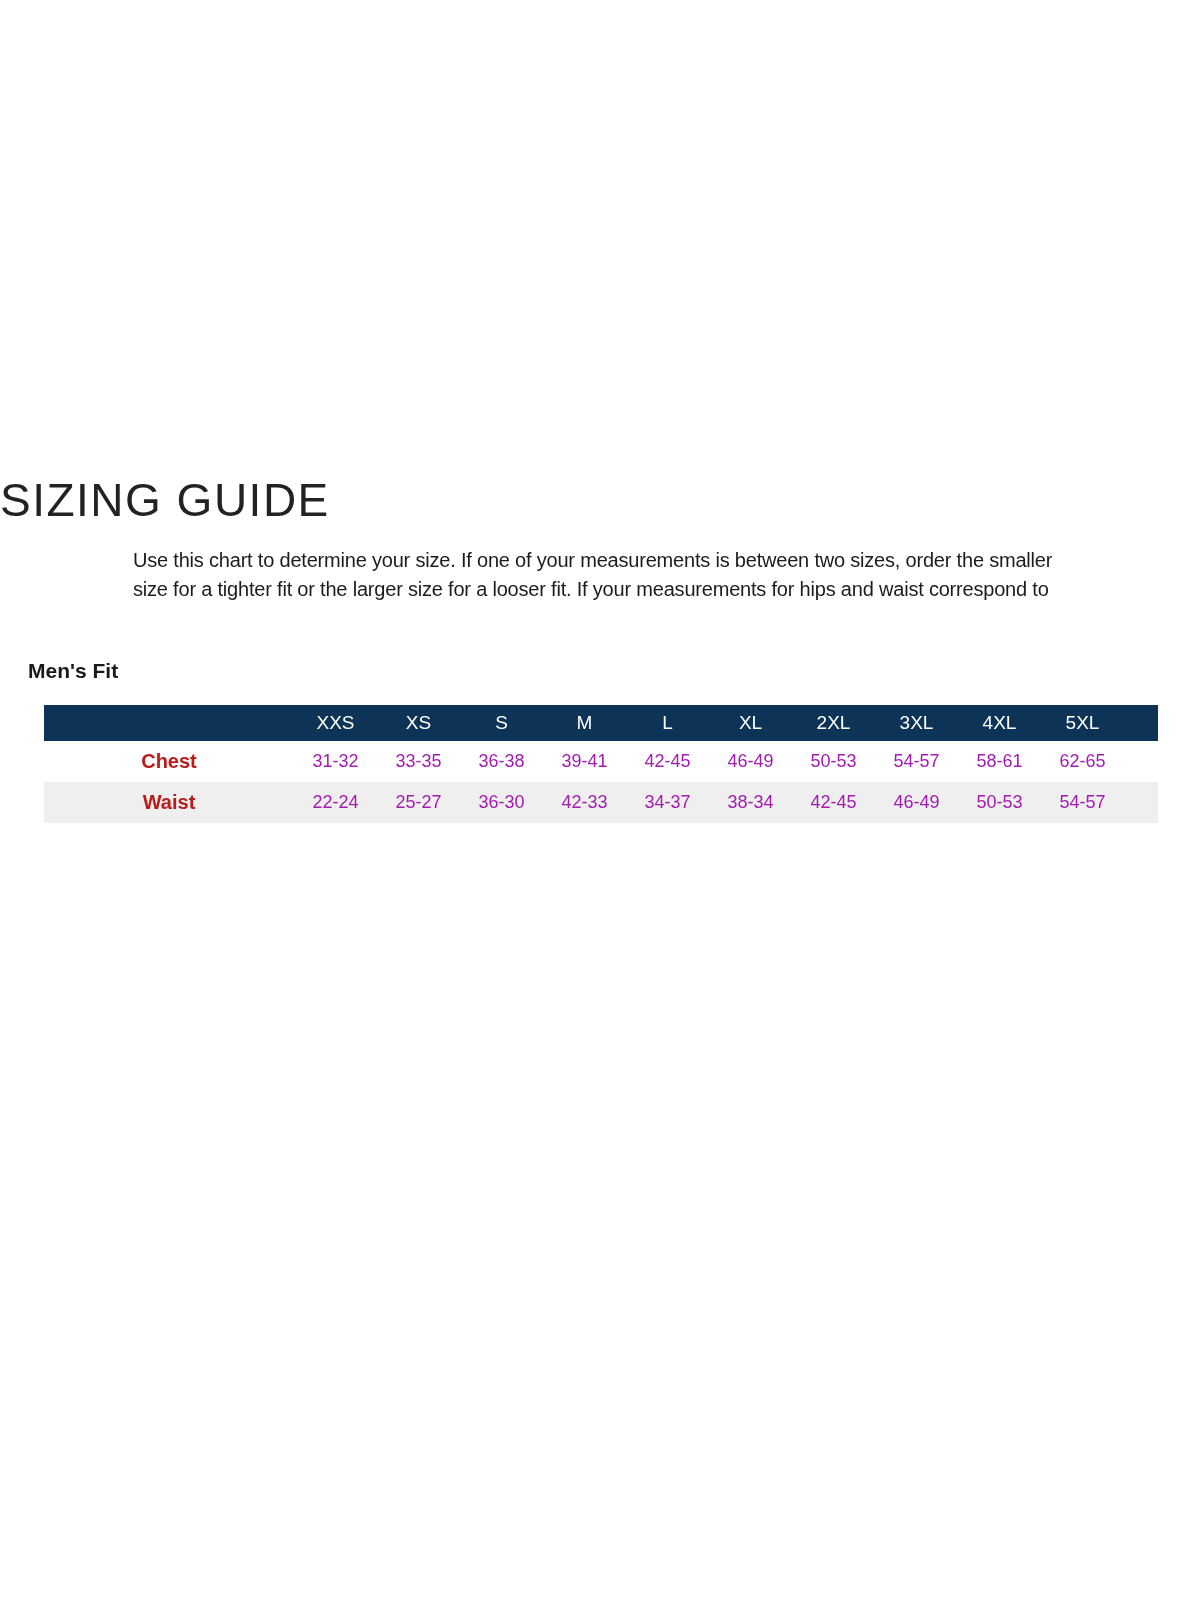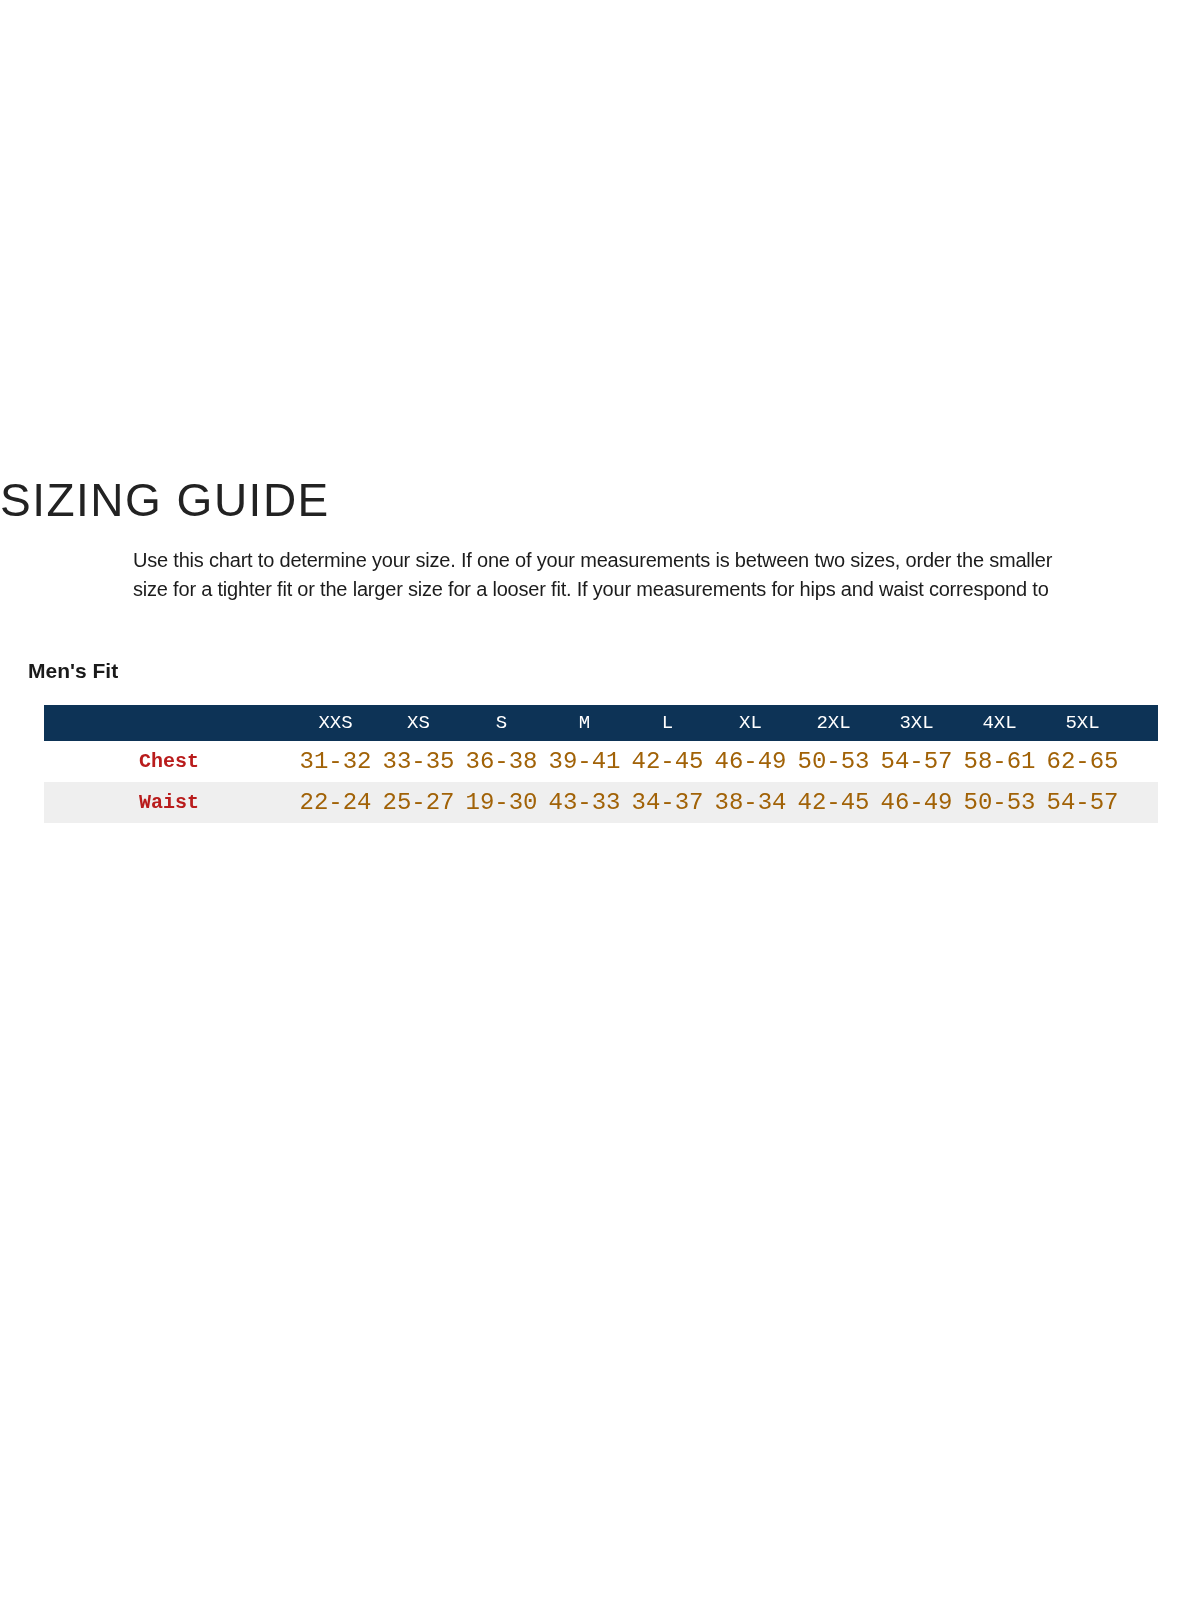--- a/index.html
+++ b/index.html
@@ -41,38 +41,37 @@
     line-height: 26px;
     font-weight: 700;
     color: #1a1a1a;
   }
   table.size-table {
     margin-top: 21px;
     margin-left: 44px;
     width: 1114px;
     border-collapse: collapse;
     table-layout: fixed;
-    font-family: Liberation Mono, monospace;
   }
   table.size-table thead th {
     background: #0d3356;
     color: #ffffff;
     font-weight: 400;
     font-size: 19px;
     height: 36px;
     text-align: center;
     padding: 0;
   }
   table.size-table tbody td, table.size-table tbody th {
     height: 41px;
     text-align: center;
-    font-size: 24px;
+    font-size: 18px;
     font-weight: 400;
     padding: 0;
-    color: #a16207;
+    color: #a21caf;
   }
   table.size-table tbody th.rowlabel {
     font-size: 20px;
     font-weight: 700;
     color: #b91c1c;
   }
   table.size-table tbody tr.alt {
     background: #efefef;
   }
 </style>
@@ -131,22 +130,22 @@
         <td>50-53</td>
         <td>54-57</td>
         <td>58-61</td>
         <td>62-65</td>
         <td></td>
       </tr>
       <tr class="alt">
         <th class="rowlabel">Waist</th>
         <td>22-24</td>
         <td>25-27</td>
-        <td>19-30</td>
-        <td>43-33</td>
+        <td>36-30</td>
+        <td>42-33</td>
         <td>34-37</td>
         <td>38-34</td>
         <td>42-45</td>
         <td>46-49</td>
         <td>50-53</td>
         <td>54-57</td>
         <td></td>
       </tr>
     </tbody>
 </table>

